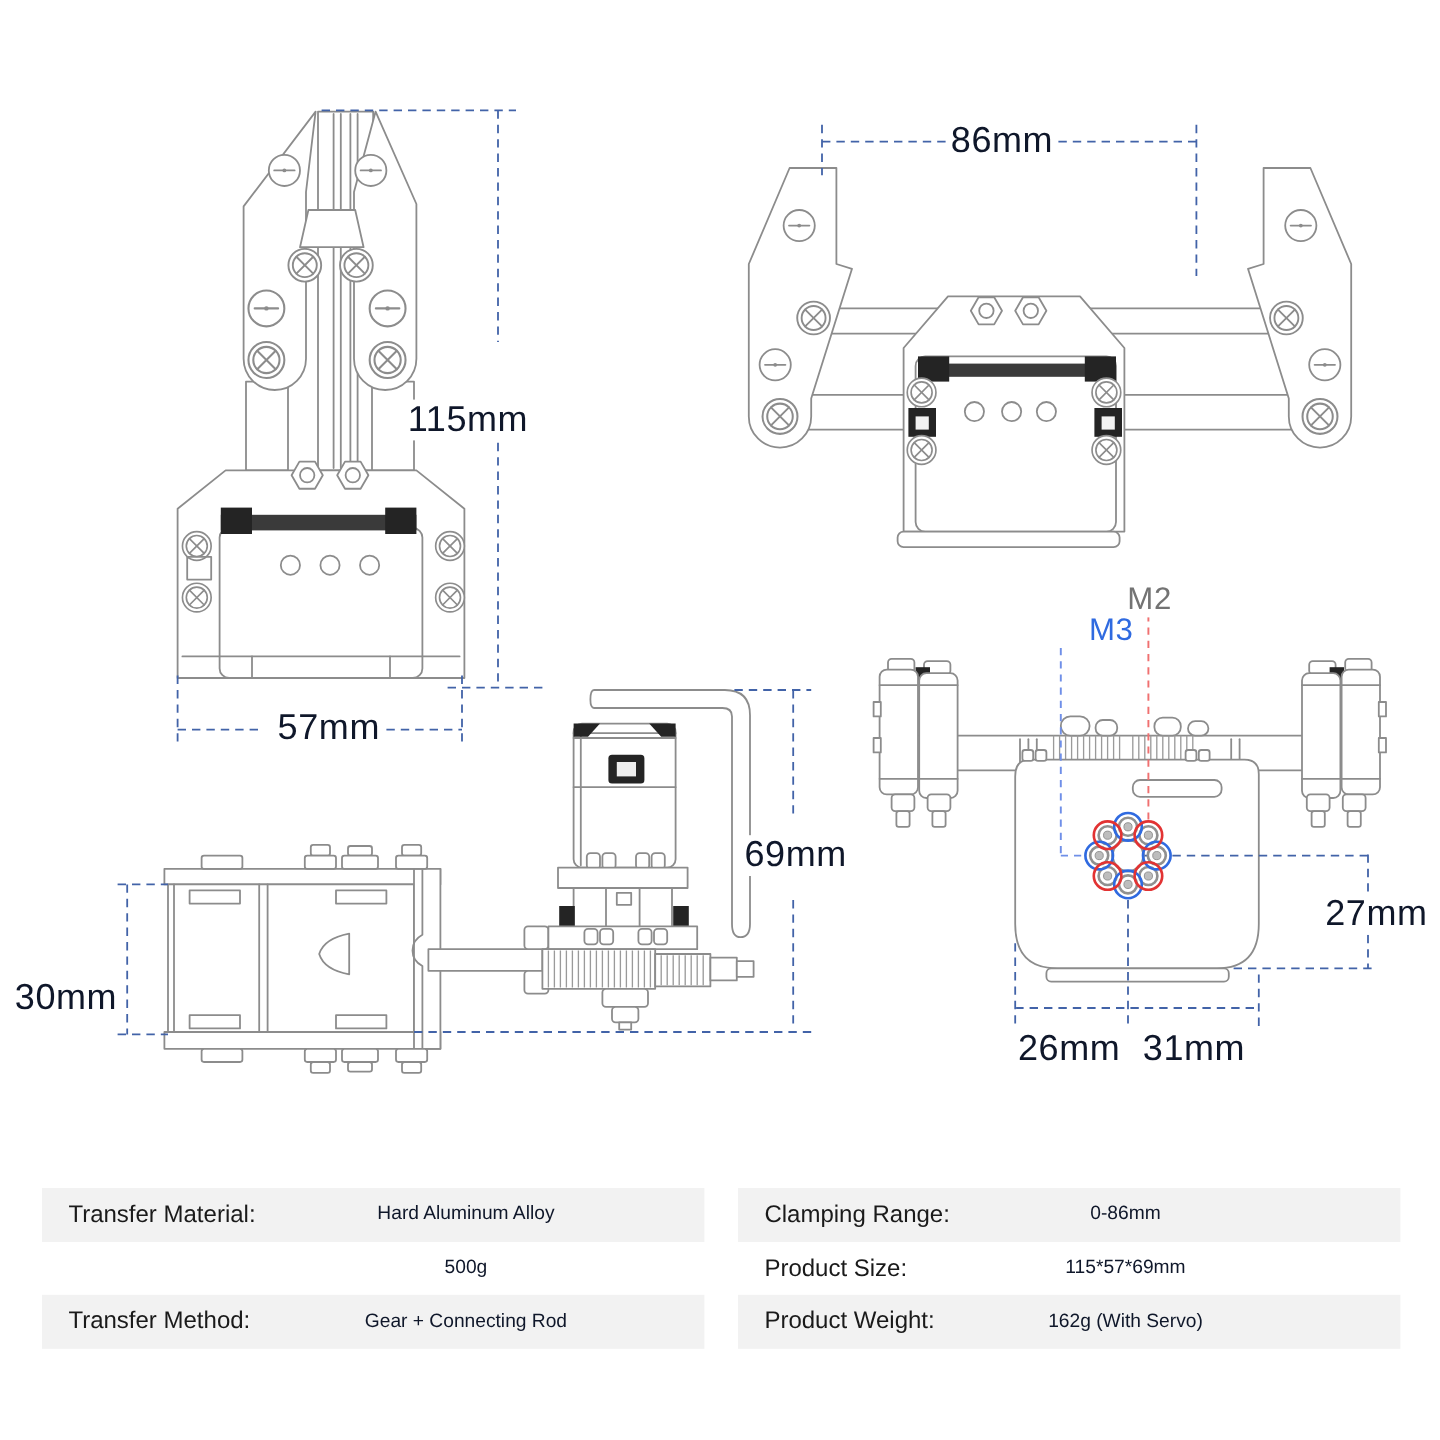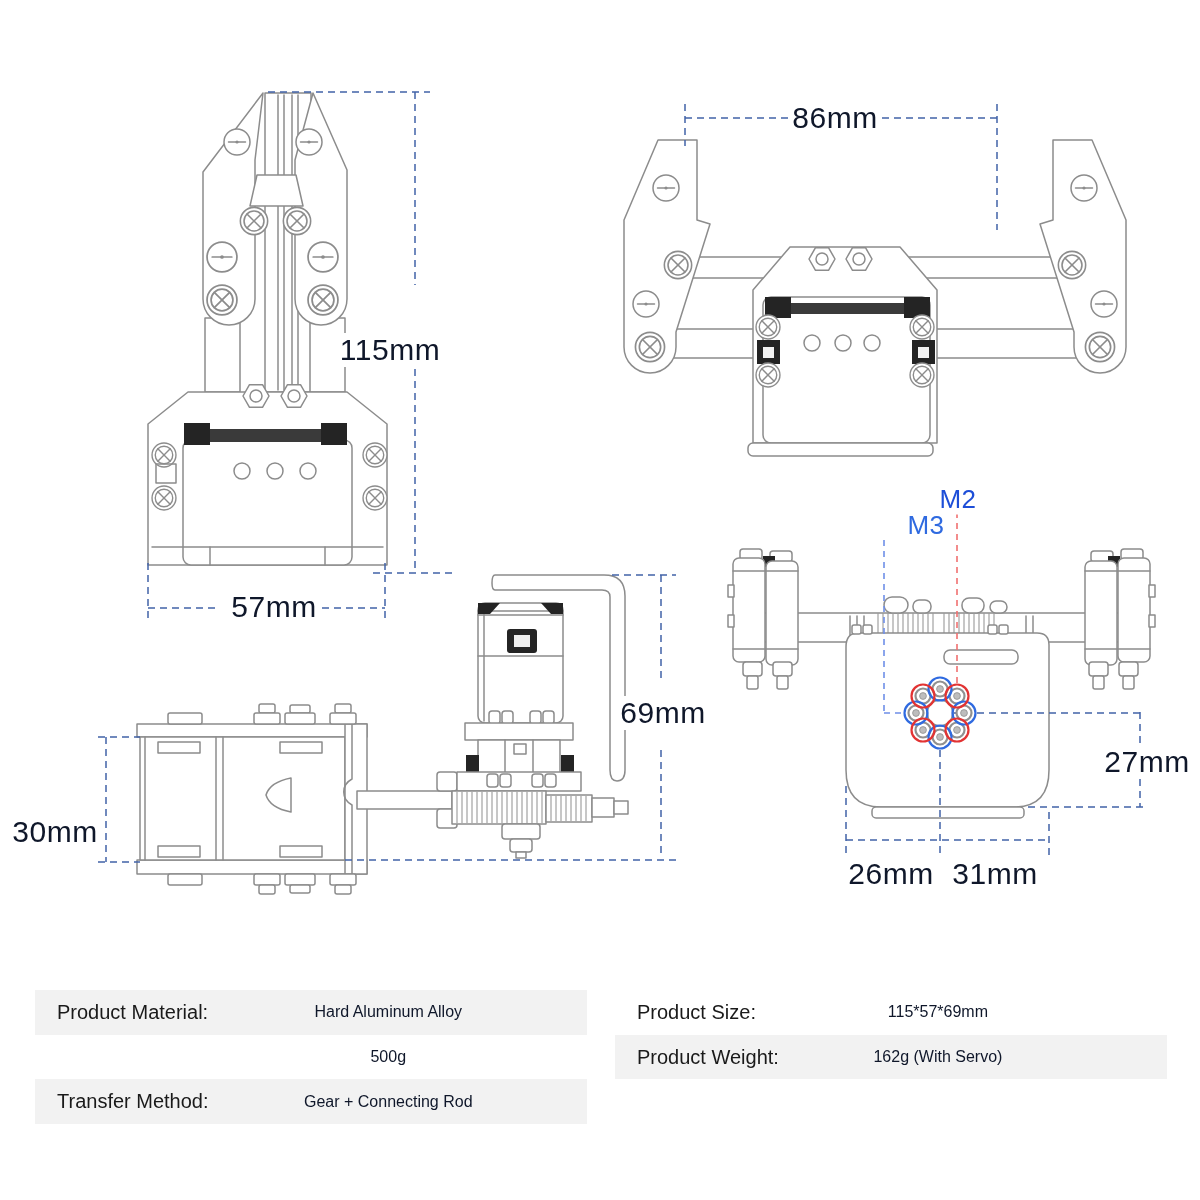--- a/index.html
+++ b/index.html
@@ -16,21 +16,21 @@
   .dimr{fill:none;stroke:#f07070;stroke-width:1.6;stroke-dasharray:6 5;}
   .dimb{fill:none;stroke:#6f8fe8;stroke-width:1.6;stroke-dasharray:6 5;}
   .ring-b{fill:none;stroke:#2f6ae0;stroke-width:2.2;}
   .ring-r{fill:none;stroke:#e23333;stroke-width:2.2;}
   .bh {fill:#ffffff;stroke:#909090;stroke-width:2.2;}
   .bhc{fill:#bdbdbd;stroke:#909090;stroke-width:0.8;}
 
   
   .dim-label{position:absolute;transform:translate(-50%,-50%);color:#0f172a;
     font-size:30px;letter-spacing:0.5px;white-space:nowrap;background:#fff;padding:0 4px;}
-  .m2{color:#1d4ed8;font-size:26px;}
+  .m2{color:#737373;font-size:26px;}
   .m3{color:#2f6ae0;font-size:26px;margin-left:41px;}
 
   
   .spec-table{position:absolute;width:552px;top:990px;}
   .spec-table-left{left:35px;--valx:64%;}
   .spec-table-right{left:615px;--valx:58.5%;}
   .spec-row{position:relative;height:44.7px;display:flex;align-items:center;}
   .spec-row.gray{background:#f2f2f2;}
   .spec-label{padding-left:22px;font-size:20px;color:#1a1a1a;}
   .spec-value{position:absolute;left:var(--valx);transform:translateX(-50%);
@@ -354,33 +354,37 @@
 <span class="dim-label" style="left:663px;top:713px;">69mm</span>
 <span class="dim-label" style="left:1147px;top:762px;">27mm</span>
 <span class="dim-label" style="left:891px;top:874px;">26mm</span>
 <span class="dim-label" style="left:995px;top:874px;">31mm</span>
 <span class="dim-label m2" style="left:958px;top:499px;">M2</span>
 <span class="dim-label m3" style="left:885px;top:525px;">M3</span>
 
 
 <div class="spec-table spec-table-left">
   <div class="spec-row gray">
-    <span class="spec-label">Product Material:</span>
+    <span class="spec-label">Transfer Material:</span>
     <span class="spec-value">Hard Aluminum Alloy</span>
   </div>
   <div class="spec-row">
     <span class="spec-value">500g</span>
   </div>
   <div class="spec-row gray">
     <span class="spec-label">Transfer Method:</span>
     <span class="spec-value">Gear + Connecting Rod</span>
   </div>
 </div>
 
 <div class="spec-table spec-table-right">
+  <div class="spec-row gray">
+    <span class="spec-label">Clamping Range:</span>
+    <span class="spec-value">0-86mm</span>
+  </div>
   <div class="spec-row">
     <span class="spec-label">Product Size:</span>
     <span class="spec-value">115*57*69mm</span>
   </div>
   <div class="spec-row gray">
     <span class="spec-label">Product Weight:</span>
     <span class="spec-value">162g (With Servo)</span>
   </div>
 </div>
 

